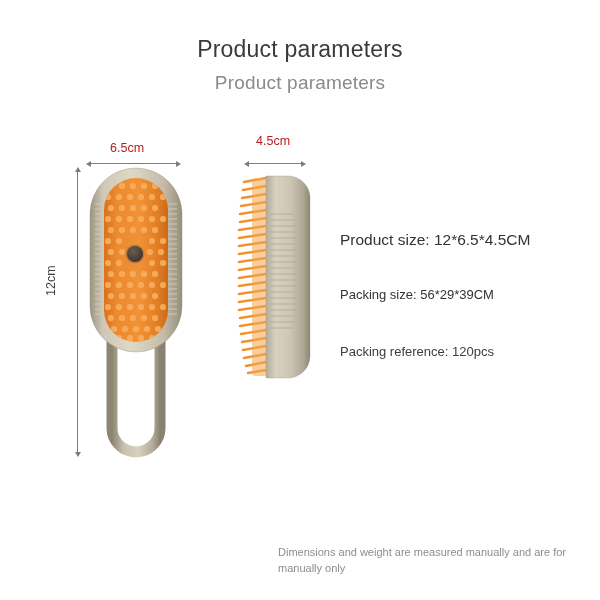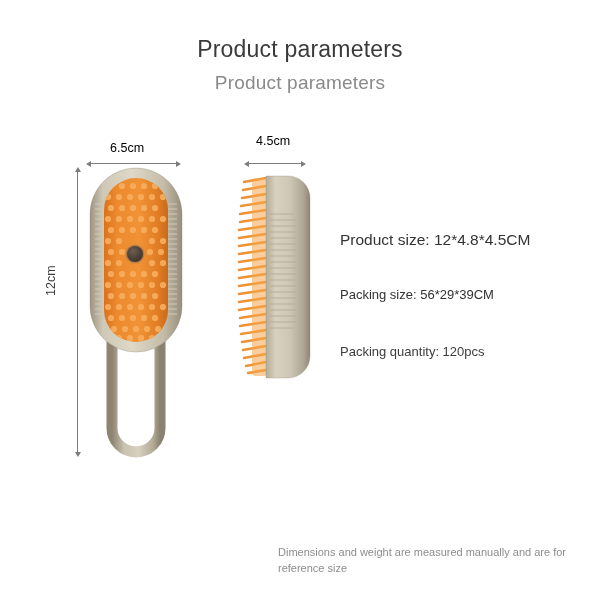--- a/index.html
+++ b/index.html
@@ -17,21 +17,21 @@
     text-align: center;
     font-size: 23px; color: #3a3a3a; letter-spacing: .2px;
   }
   .title-sub {
     position: absolute; top: 72px; left: 0; width: 600px;
     text-align: center;
     font-size: 19px; color: #8a8a8a; letter-spacing: .2px;
   }
 
   
-  .dim-label { position: absolute; font-size: 12.5px; color: #000000; }
+  .dim-label { position: absolute; font-size: 12.5px; color: #b91c1c; }
   .dim-w1 { left: 110px; top: 141px; }
   .dim-w2 { left: 256px; top: 134px; }
 
   .arrow-h {
     position: absolute; height: 9px;
     display: flex; align-items: center;
   }
   .arrow-h .ln { flex: 1; height: 1px; background: #7d7d7d; }
   .arrow-h .hd {
     width: 0; height: 0;
@@ -305,19 +305,19 @@
     </g>
 
     <path d="M34 10 h22 a22 22 0 0 1 22 22 v158 a22 22 0 0 1 -22 22 h-22 Z" fill="url(#sideBodyG)"></path>
     <path d="M34 10 h22 a22 22 0 0 1 22 22 v158 a22 22 0 0 1 -22 22 h-22 Z" fill="none" stroke="#948c79" stroke-width="0.7" opacity="0.45"></path>
 
     <g stroke="#b0a894" stroke-width="1" opacity="0.8">
       <path d="M38 48 h24 M38 54 h26 M38 60 h26 M38 66 h26 M38 72 h26 M38 78 h26 M38 84 h26 M38 90 h26 M38 96 h26 M38 102 h26 M38 108 h26 M38 114 h26 M38 120 h26 M38 126 h26 M38 132 h26 M38 138 h26 M38 144 h26 M38 150 h26 M38 156 h26 M38 162 h24"></path>
     </g>
   </svg>
 
-  <div class="spec spec-0">Product size: 12*4.8*4.5CM</div>
+  <div class="spec spec-0">Product size: 12*6.5*4.5CM</div>
   <div class="spec spec-1">Packing size: 56*29*39CM</div>
-  <div class="spec spec-2">Packing quantity: 120pcs</div>
-
-  <div class="footer">Dimensions and weight are measured manually and are for reference size</div>
+  <div class="spec spec-2">Packing reference: 120pcs</div>
+
+  <div class="footer">Dimensions and weight are measured manually and are for manually only</div>
 
 </div>
 
 </body></html>

